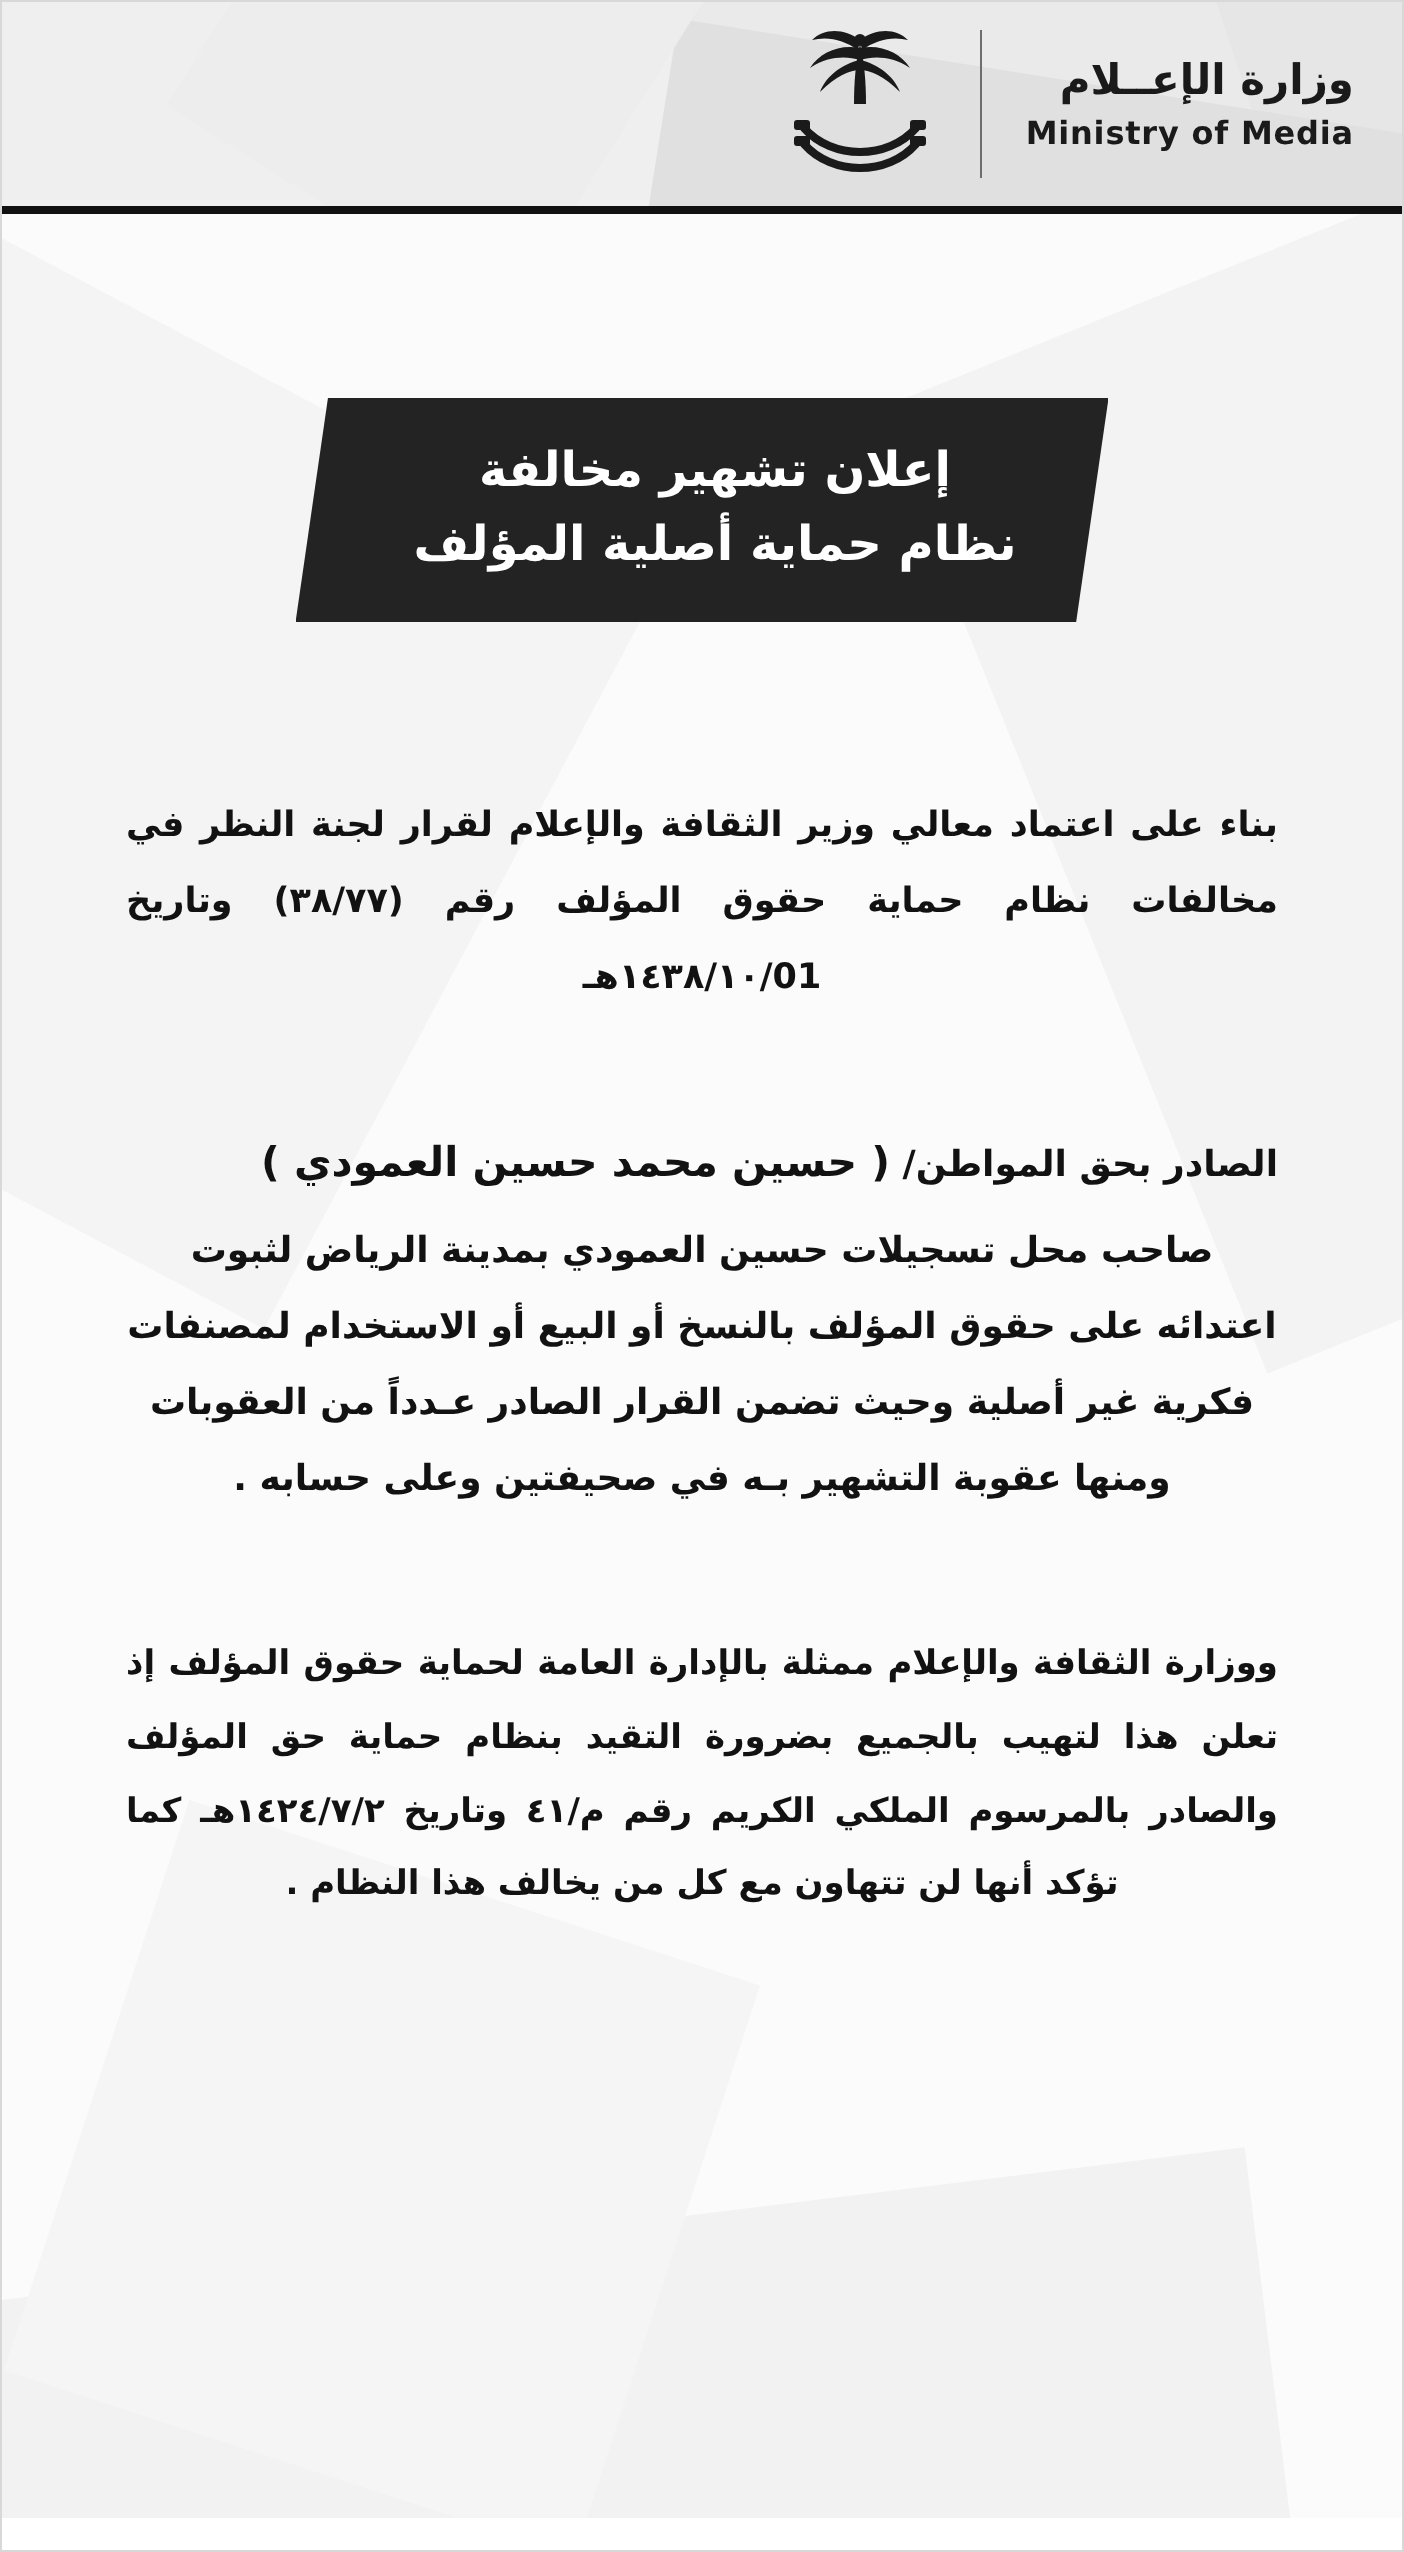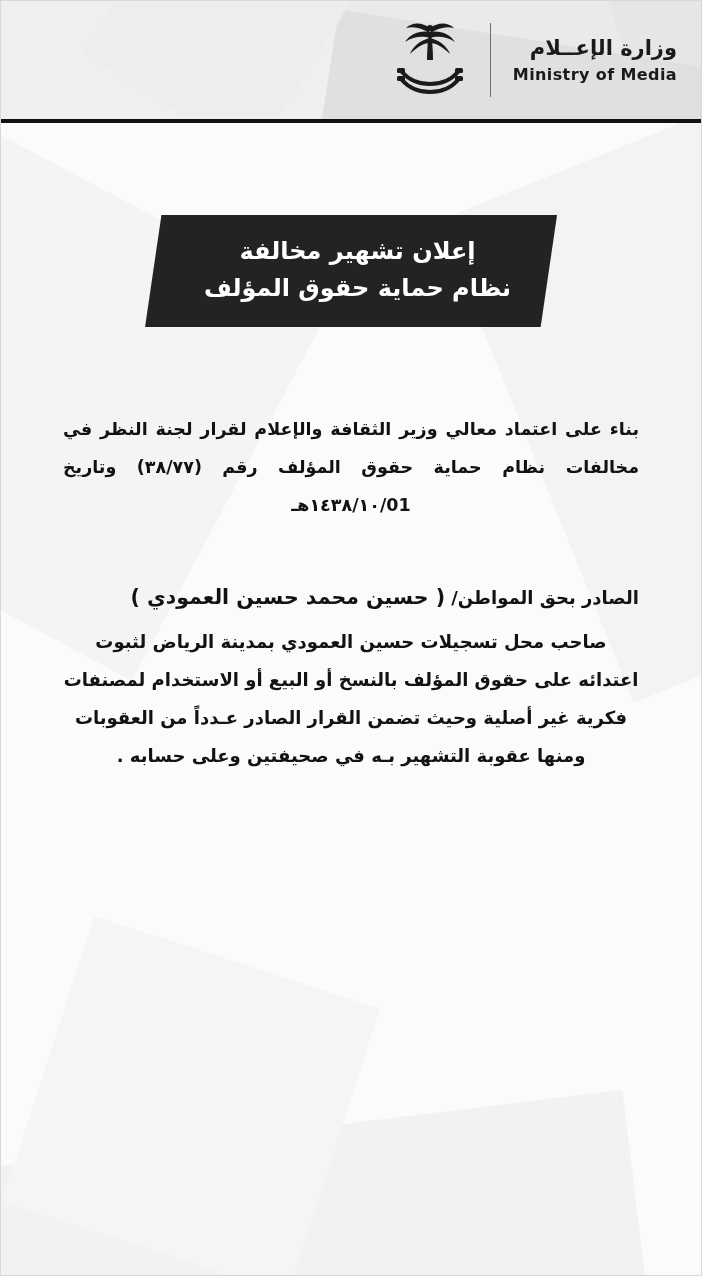--- a/index.html
+++ b/index.html
@@ -18,21 +18,21 @@
     background: #ffffff;
     overflow: hidden;
     border: 1px solid #d8d8d8;
     box-sizing: border-box;
   }
 
   
   .header {
     position: relative;
     width: 100%;
-    height: 118px;
+    height: 102px;
     background: #efefef;
     overflow: hidden;
   }
   .header .facet {
     position: absolute;
     background: #e3e3e3;
   }
   .header .f1 {
     width: 320px; height: 260px;
     right: -90px; top: -120px;
@@ -229,31 +229,32 @@
     <div class="bg-facet bg-a"></div>
     <div class="bg-facet bg-b"></div>
     <div class="bg-facet bg-c"></div>
     <div class="bg-facet bg-d"></div>
 
     <div class="content">
 
       <div class="banner-wrap">
         <div class="banner">
           <span class="ln">إعلان تشهير مخالفة</span>
-          <span class="ln">نظام حماية حقوق المؤلف</span>
+          <span class="ln">نظام حماية أصلية المؤلف</span>
         </div>
       </div>
 
       <div class="para para-top block">بناء على اعتماد معالي وزير الثقافة والإعلام لقرار لجنة النظر في مخالفات نظام حماية حقوق المؤلف رقم (٣٨/٧٧) وتاريخ ١٤٣٨/١٠/01هـ</div>
 
       <div class="para para-mid">
         <div class="name-line">
           <span>الصادر بحق المواطن/</span>
           <span class="name-strong">( حسين محمد حسين العمودي )</span>
         </div>
         <div class="block">صاحب محل تسجيلات حسين العمودي بمدينة الرياض لثبوت اعتدائه على حقوق المؤلف بالنسخ أو البيع أو الاستخدام لمصنفات فكرية غير أصلية وحيث تضمن القرار الصادر عـدداً من العقوبات ومنها عقوبة التشهير بـه في صحيفتين وعلى حسابه .</div>
       </div>
 
+      <div class="para para-bottom block">ووزارة الثقافة والإعلام ممثلة بالإدارة العامة لحماية حقوق المؤلف إذ تعلن هذا لتهيب بالجميع بضرورة التقيد بنظام حماية حق المؤلف والصادر بالمرسوم الملكي الكريم رقم م/٤١ وتاريخ ١٤٢٤/٧/٢هـ كما تؤكد أنها لن تتهاون مع كل من يخالف هذا النظام .</div>
 
     </div>
   </div>
 
 </div>
 
 </body></html>

